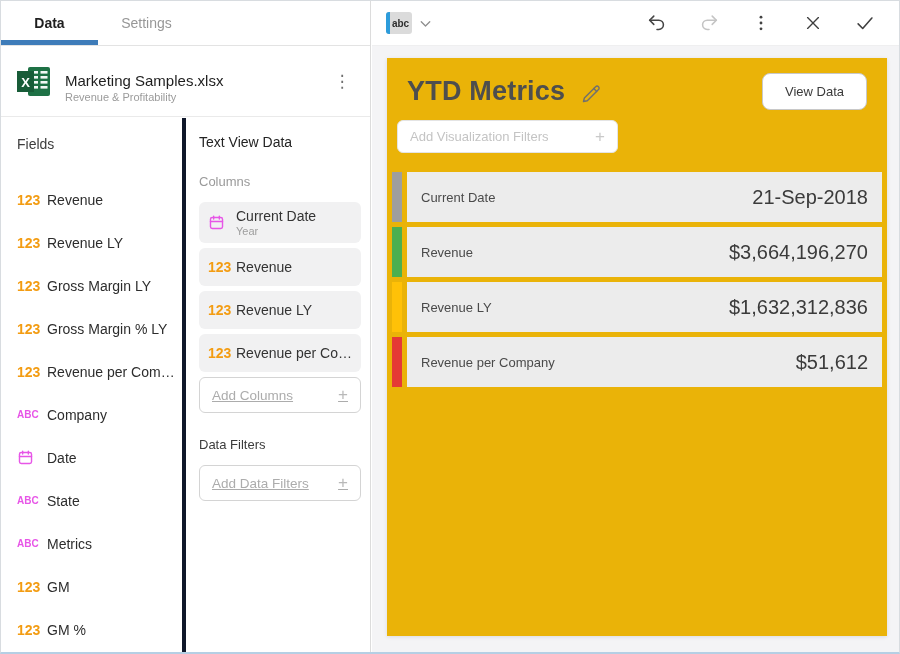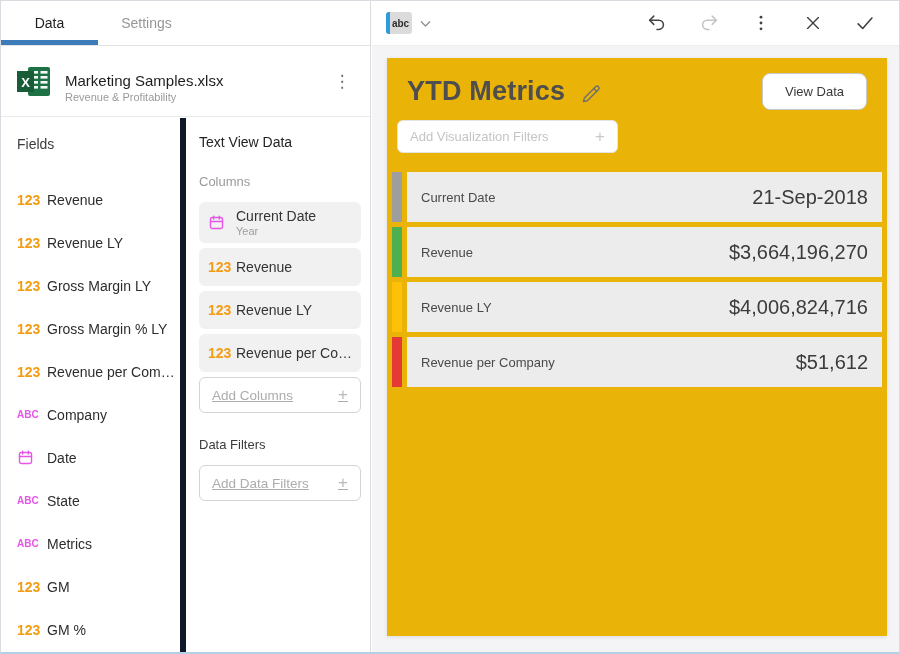--- a/index.html
+++ b/index.html
@@ -9,34 +9,34 @@
   .app { position:relative; width:900px; height:654px; background:#fff; overflow:hidden;
          border:1px solid #D8DCE0; border-bottom:2px solid #B5CFE4; }
 
   
   .left-pane { position:absolute; left:0; top:0; width:370px; height:100%;
                border-right:1px solid #DCDCDC; background:#fff; }
 
   .tab-bar { position:relative; height:45px; border-bottom:1px solid #E3E3E3; display:flex; }
   .tab { width:97px; display:flex; align-items:center; justify-content:center;
          font-size:14px; cursor:pointer; }
-  .tab.active { color:#1F1F1F; font-weight:400; }
+  .tab.active { color:#1F1F1F; font-weight:700; }
   .tab.inactive { color:#979797; }
   .tab-underline { position:absolute; left:0; bottom:0; width:97px; height:5px; background:#3E7CB9; }
 
   .file-header { position:absolute; top:46px; left:0; right:0; height:70px;
                  border-bottom:1px solid #EAEAEA; display:flex; align-items:center; padding:0 16px; }
   .file-icon { flex:0 0 auto; margin-right:14px; }
   .file-text { flex:1; min-width:0; }
   .file-name { font-size:15px; color:#1E1E1E; font-weight:500;margin-top:12px; }
   .file-subtitle { font-size:11px; color:#9B9B9B; margin-top:2px; }
   .kebab { width:24px; text-align:center; font-size:17px; color:#6F6F6F; cursor:pointer; line-height:1; }
 
   .fields-col { position:absolute; top:117px; left:0; width:185px; bottom:0;
-                border-right:6px solid #0f172a; padding:18px 0 0 16px; overflow:hidden; }
+                border-right:4px solid #0f172a; padding:18px 0 0 16px; overflow:hidden; }
   .fields-title { font-size:14px; color:#3D3D3D; }
   .fields-list { margin-top:26px; }
   .field-item { height:43px; display:flex; align-items:center; cursor:pointer; }
   .field-type-icon { width:30px; flex:0 0 30px; font-weight:700; display:flex; align-items:center; }
   .field-type-icon.number { color:#F39C12; font-size:14px; }
   .field-type-icon.text { color:#E756E7; font-size:10px; }
   .field-label { font-size:14px; color:#2D2D2D; white-space:nowrap; overflow:hidden;
                  text-overflow:ellipsis; max-width:136px; }
 
   .editor-col { position:absolute; top:117px; left:186px; width:184px; bottom:0; padding:16px 10px 0 12px; }
@@ -312,21 +312,21 @@
     <div class="metric-bar" style="background: rgb(76, 175, 80);"></div>
     <div class="metric-body">
       <span class="metric-label">Revenue</span>
       <span class="metric-value">$3,664,196,270</span>
     </div>
   </div>
             <div class="metric-row">
     <div class="metric-bar" style="background: rgb(255, 193, 7);"></div>
     <div class="metric-body">
       <span class="metric-label">Revenue LY</span>
-      <span class="metric-value">$4,006,824,716</span>
+      <span class="metric-value">$1,632,312,836</span>
     </div>
   </div>
             <div class="metric-row">
     <div class="metric-bar" style="background: rgb(229, 57, 53);"></div>
     <div class="metric-body">
       <span class="metric-label">Revenue per Company</span>
       <span class="metric-value">$51,612</span>
     </div>
   </div>
           </div>

